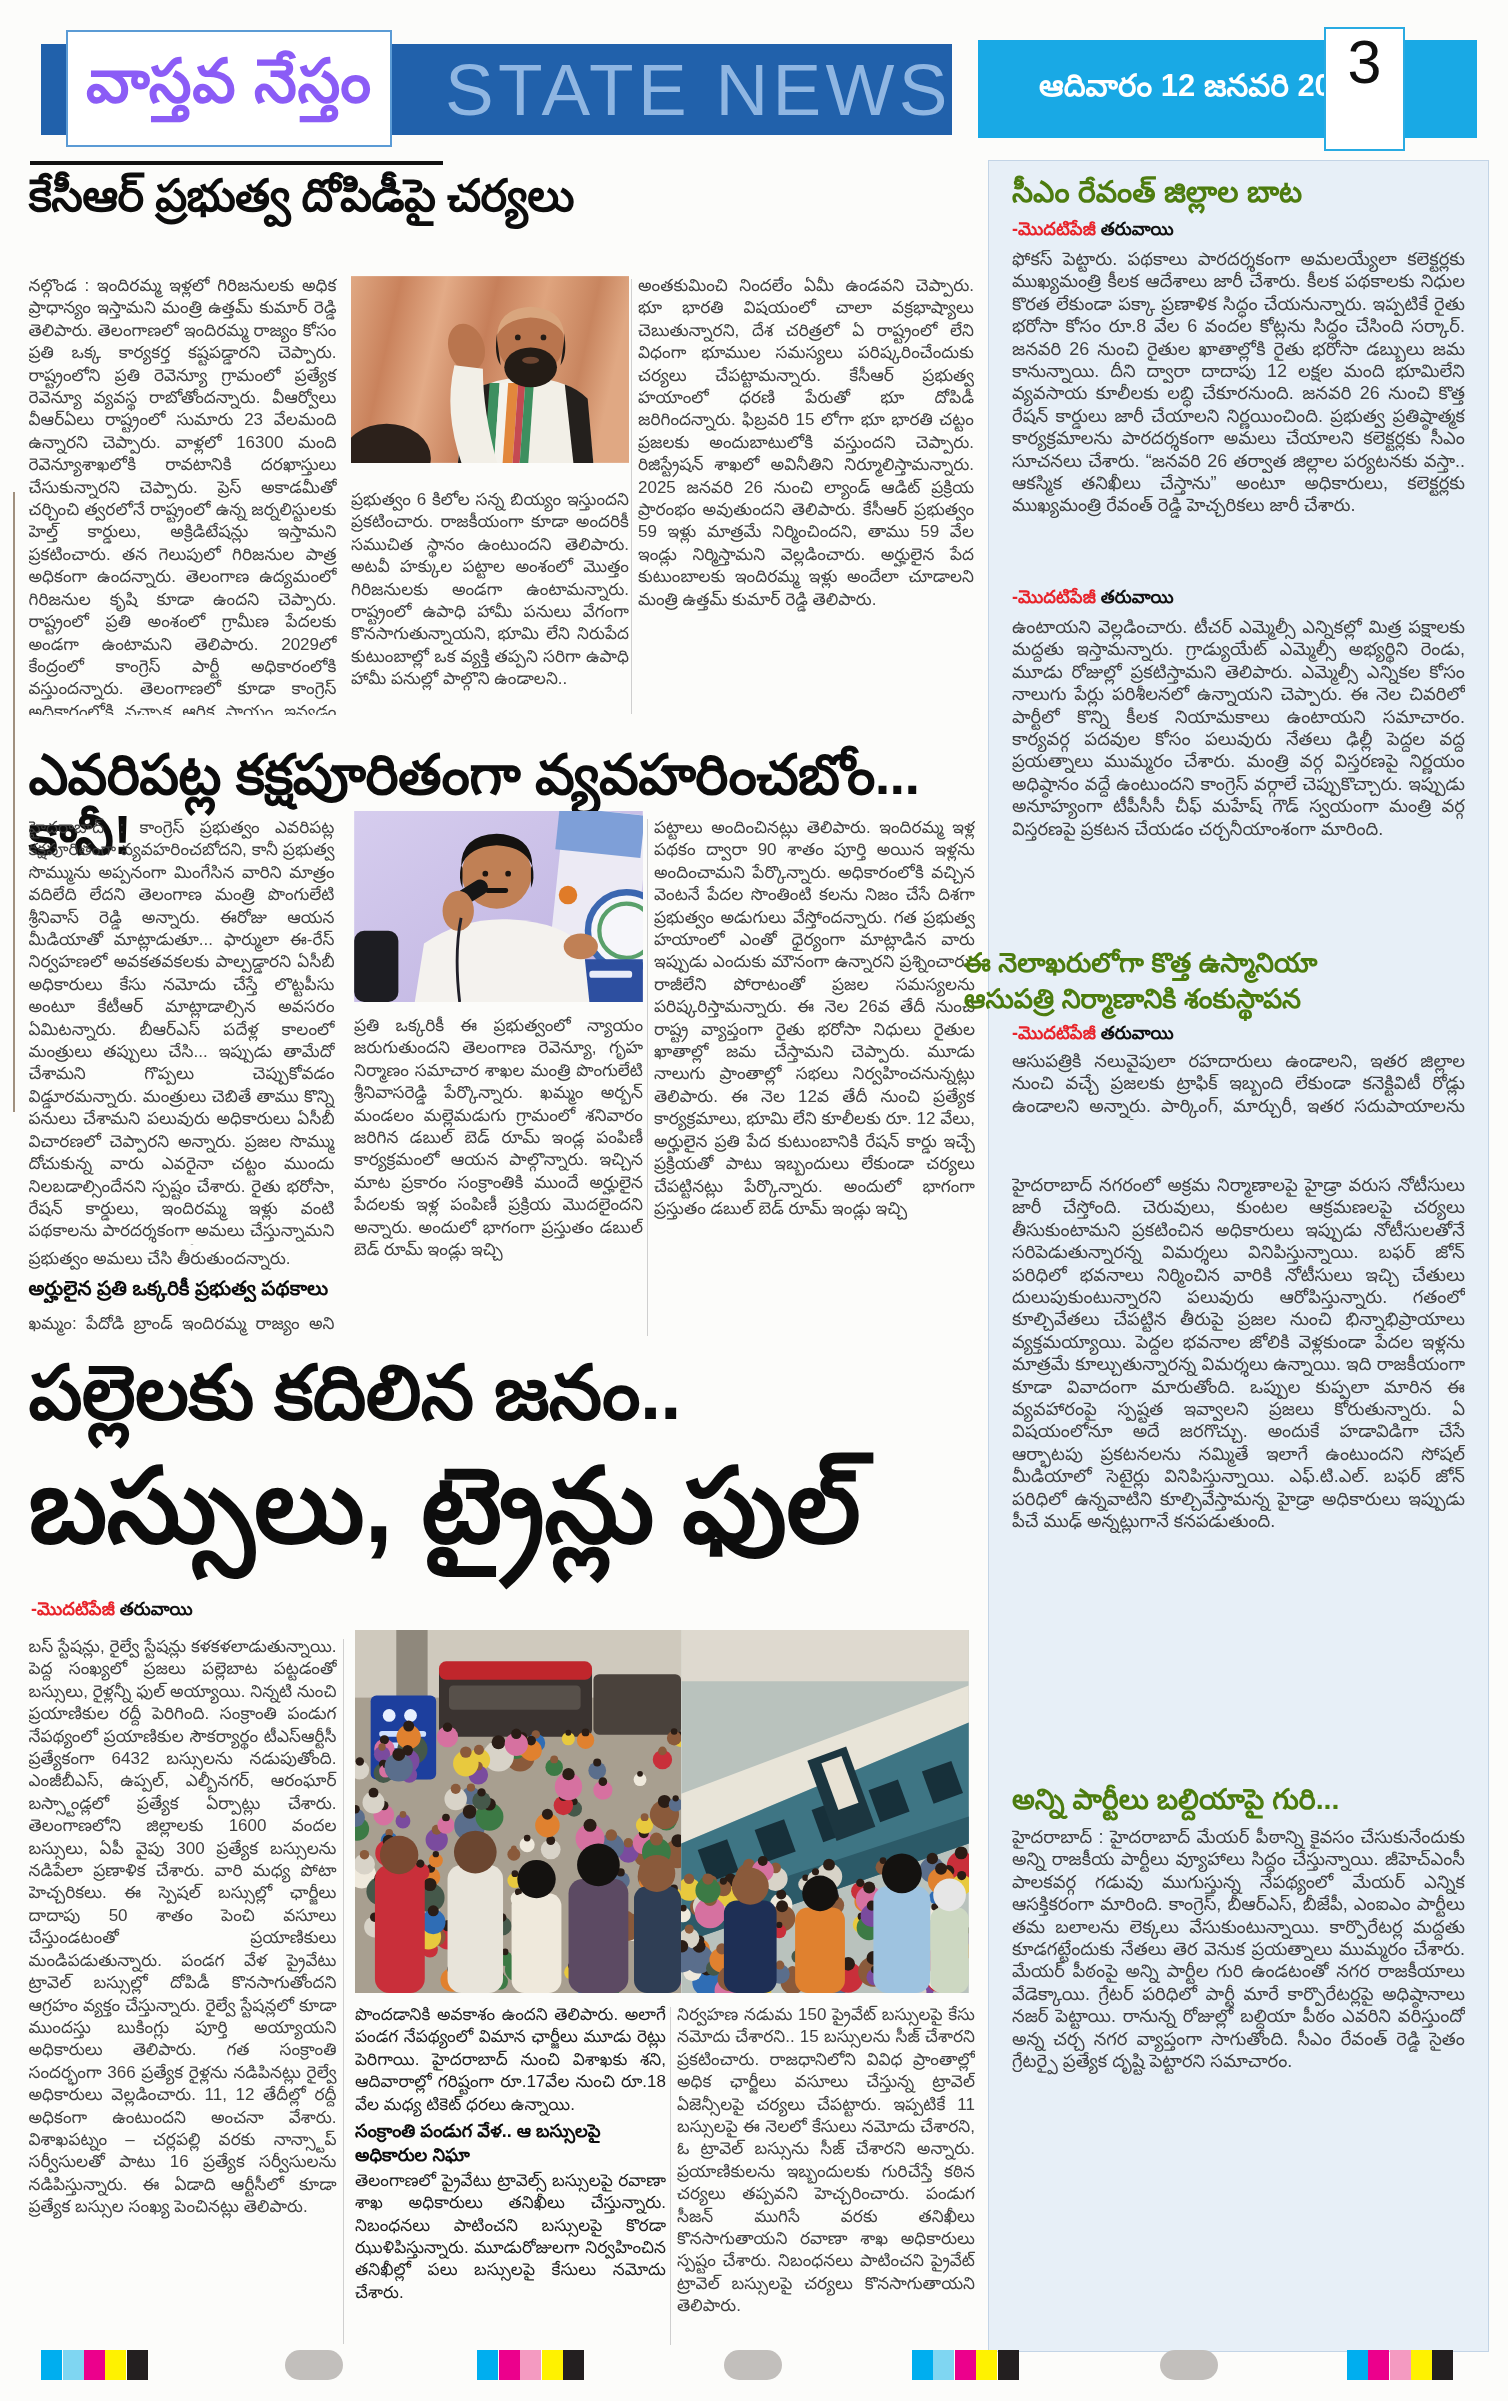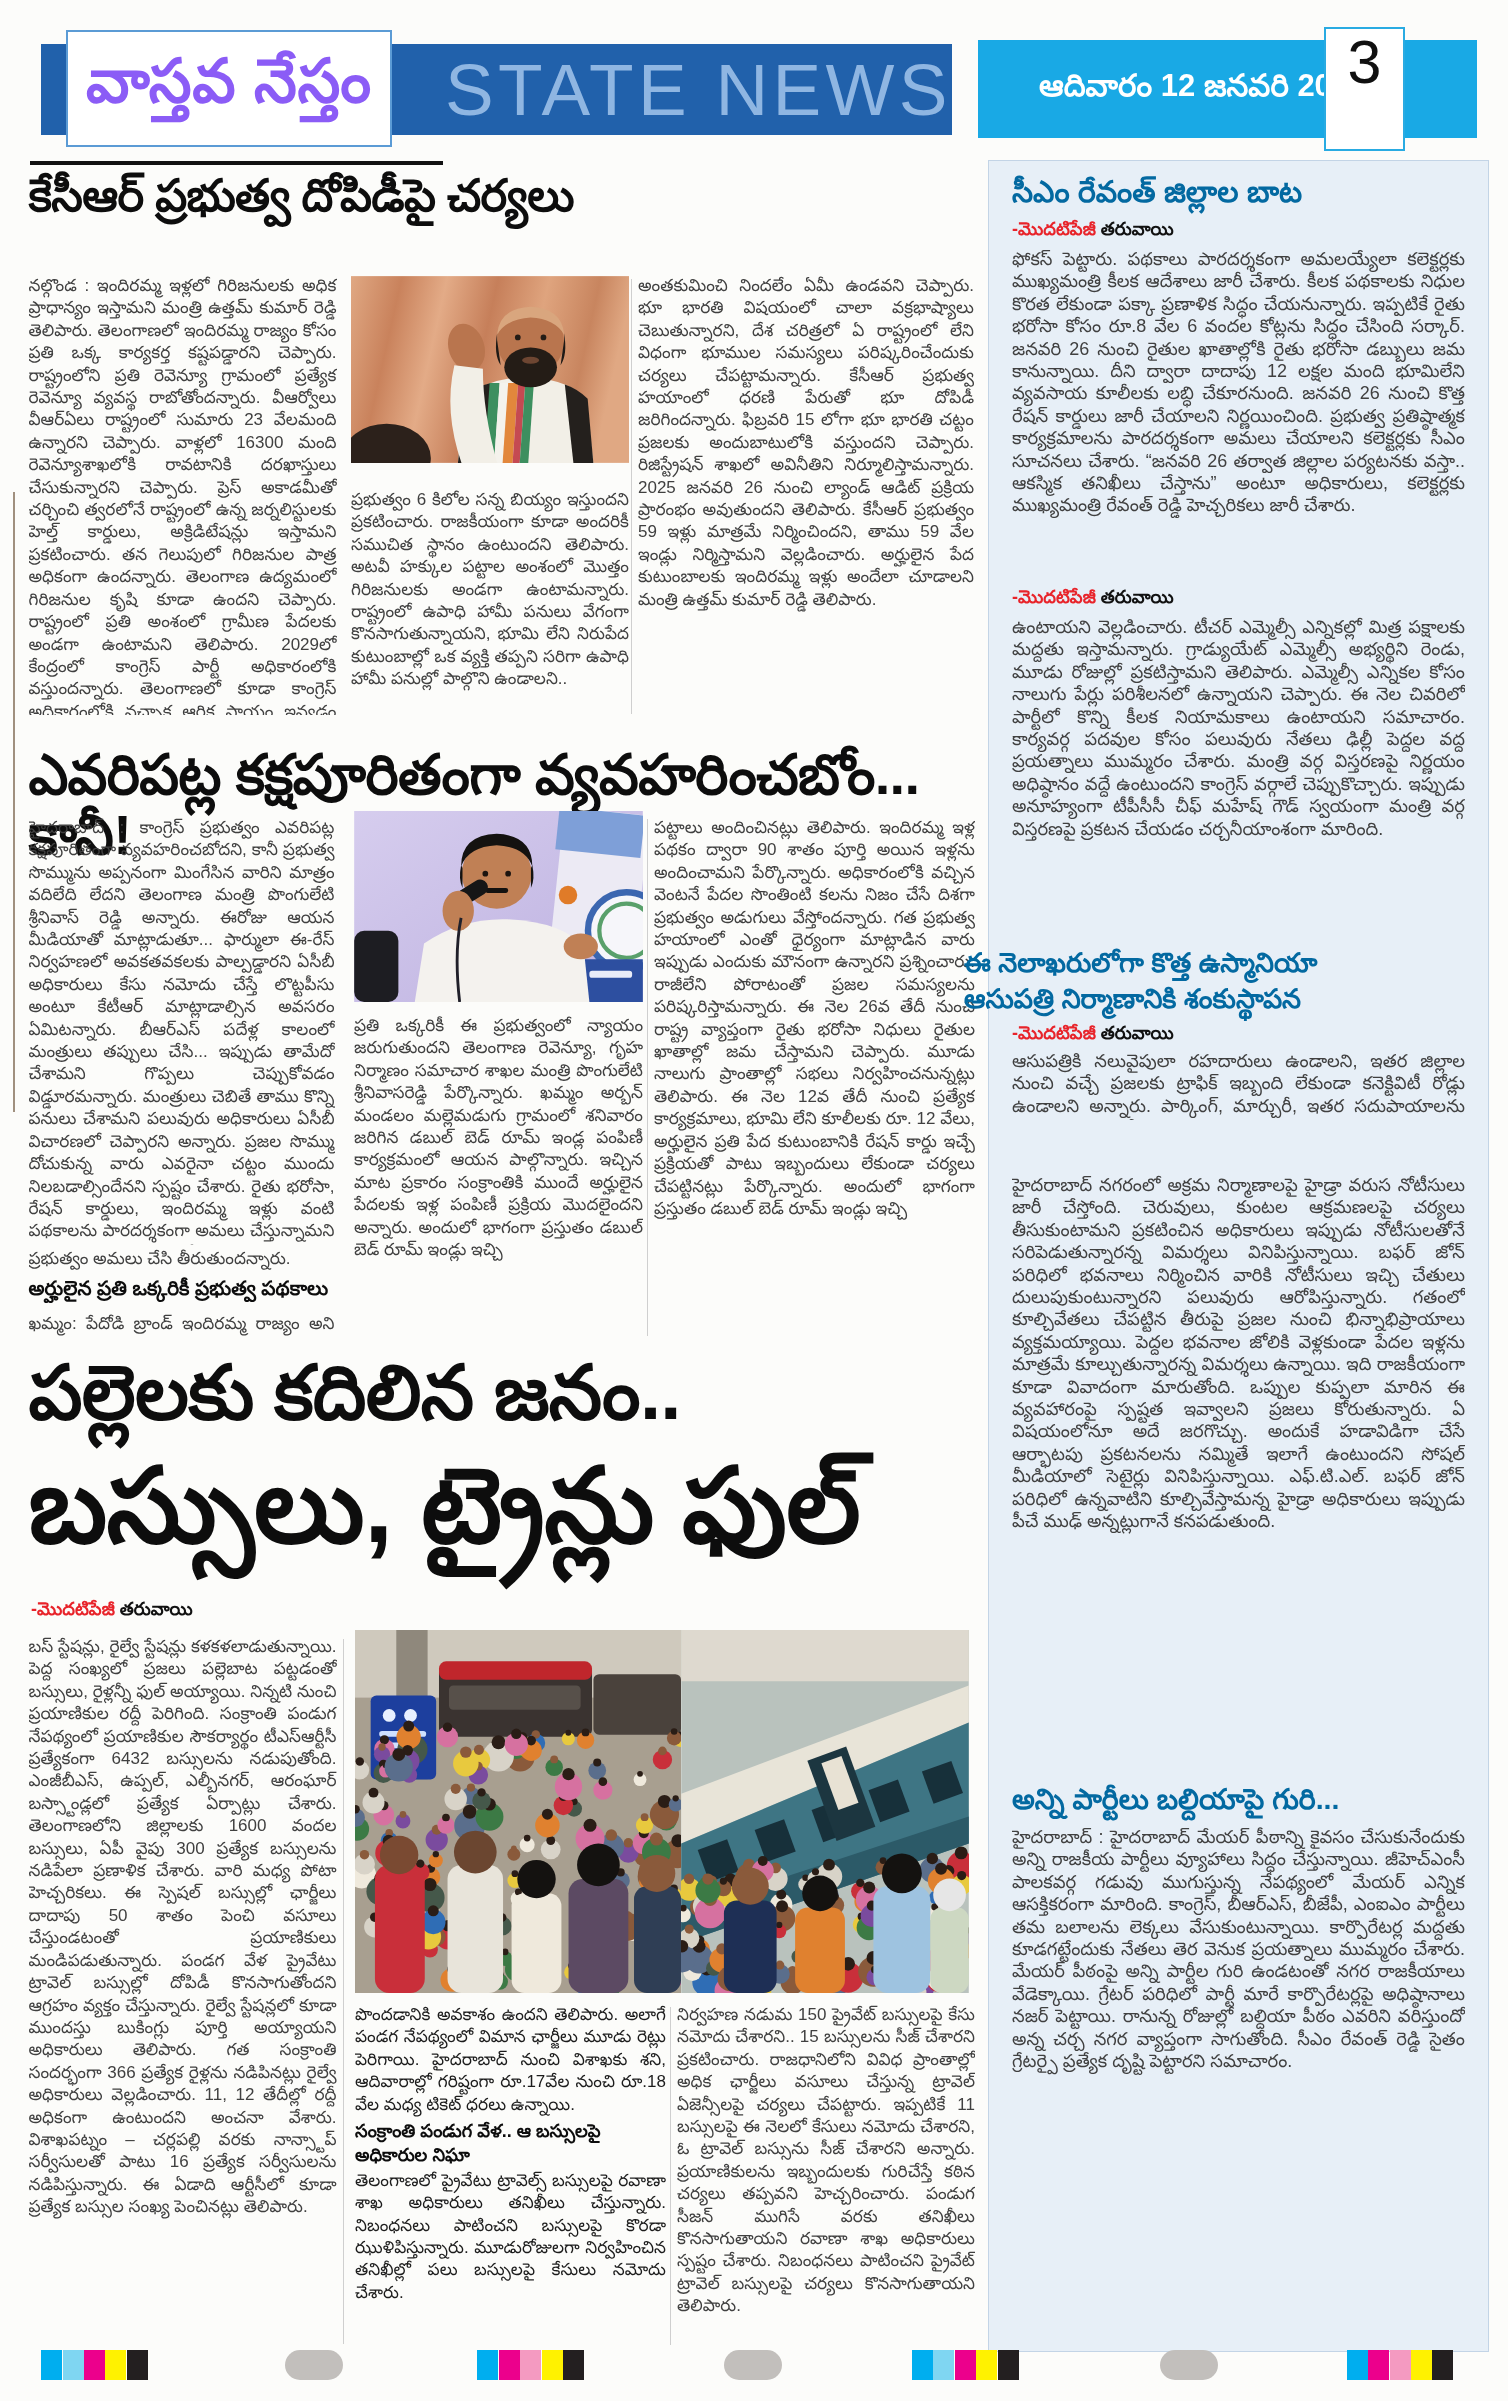--- a/index.html
+++ b/index.html
@@ -22,21 +22,21 @@
   .c{position:absolute;overflow:hidden;text-align:justify;color:#404040;}
   .b24{font-size:17px;line-height:22.4px;}
   .rcb{font-size:18px;line-height:22.4px;}
   .byline{font-size:18px;font-weight:700;color:#111;}
   .byline .red{color:#e8232a;}
   .subbold{font-weight:800;color:#0d0d0d;}
   .hrule{background:#111;}
   .vrule{background:#cfcfcf;width:1.4px;}
   
   .rc-box{background:#e7eff7;border:0.7px solid #c3d4e6;}
-  .rc-head{font-weight:800;color:#0369a1;line-height:1.18;}
+  .rc-head{font-weight:800;color:#4d7c0f;line-height:1.18;}
   svg{display:block;}
   .marks{position:absolute;left:0;top:2350px;width:1509px;height:33px;}
   .marks .sw{position:absolute;top:0;width:21.4px;height:30px;}
   .marks .gray{position:absolute;top:0;width:58px;height:30px;border-radius:15px;}
 </style>
 </head>
 <body>
 
 <div class="page">
 

